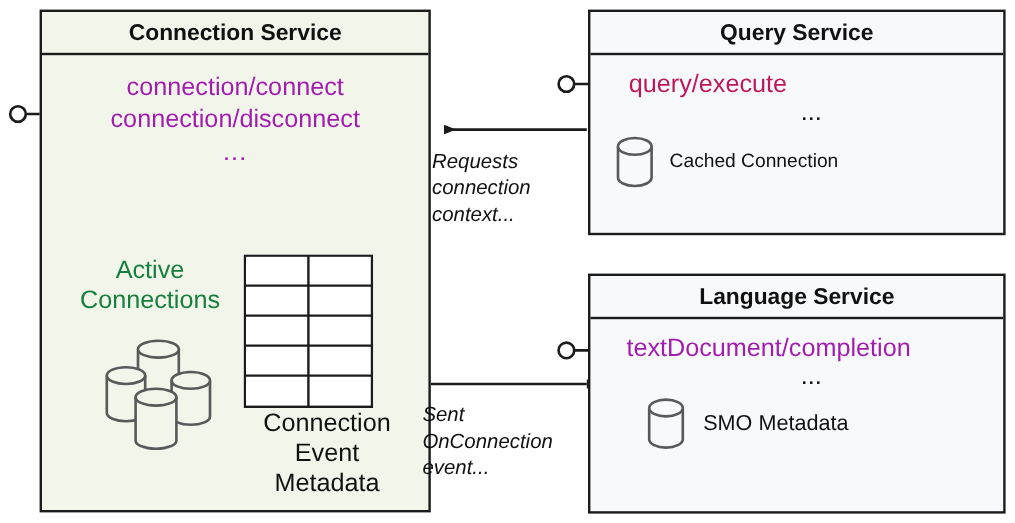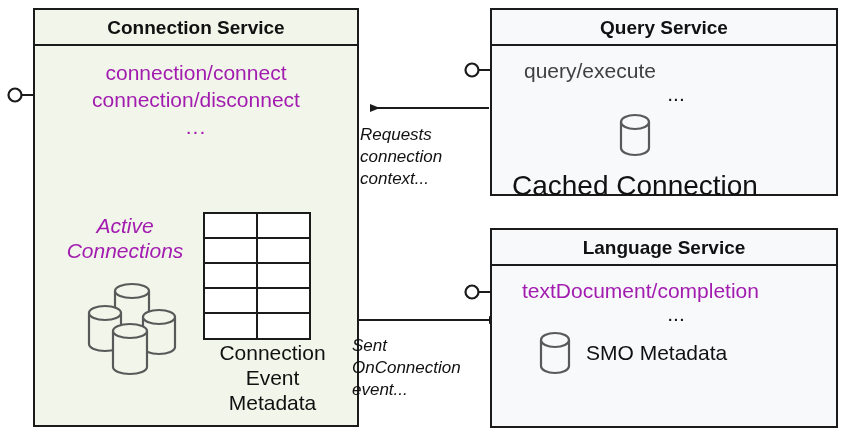--- a/index.html
+++ b/index.html
@@ -60,23 +60,22 @@
   }
   .cs-api .ellipsis { letter-spacing: 1px; }
 
   .cs-active-label {
     position: absolute;
     left: 10px;
     top: 167px;
     width: 160px;
     text-align: center;
     font-size: 21px;
-    color: #a21caf;
-    line-height: 1.2;
-    font-style: italic;
+    color: #15803d;
+    line-height: 1.2;
   }
   .cs-cyl-stack {
     position: absolute;
     left: 48px;
     top: 233px;
   }
   .cs-table {
     position: absolute;
     left: 168px;
     top: 166px;
@@ -97,41 +96,40 @@
     left: 490px; top: 8px;
     width: 348px; height: 188px;
     background: #f8f9fb;
   }
   #query-service > .box-header { height: 36px; }
   .qs-api {
     position: absolute;
     left: 32px; right: 8px;
     top: 12px;
     font-size: 21px;
-    color: #404040;
+    color: #be185d;
     line-height: 1.2;
   }
   .qs-ellipsis {
     position: absolute;
     left: 32px; right: 8px;
     top: 36px;
     text-align: center;
     font-size: 21px;
     color: #111111;
   }
   .qs-resource {
     position: absolute;
     left: 20px;
     top: 66px;
     display: flex;
     align-items: center;
     gap: 12px;
-    font-size: 28px;
-    color: #111111;
-    flex-direction: column;
+    font-size: 16px;
+    color: #111111;
   }
 
   
   #language-service {
     left: 490px; top: 228px;
     width: 348px; height: 200px;
     background: #f8f9fb;
   }
   #language-service > .box-header { height: 36px; }
   .ls-api {
@@ -150,21 +148,21 @@
     font-size: 21px;
     color: #111111;
   }
   .ls-resource {
     position: absolute;
     left: 46px;
     top: 64px;
     display: flex;
     align-items: center;
     gap: 14px;
-    font-size: 21px;
+    font-size: 18px;
     color: #111111;
   }
   .ls-resource .res-text {
     text-align: center;
     line-height: 1.2;
   }
 
   
   .edge-label {
     position: absolute;

